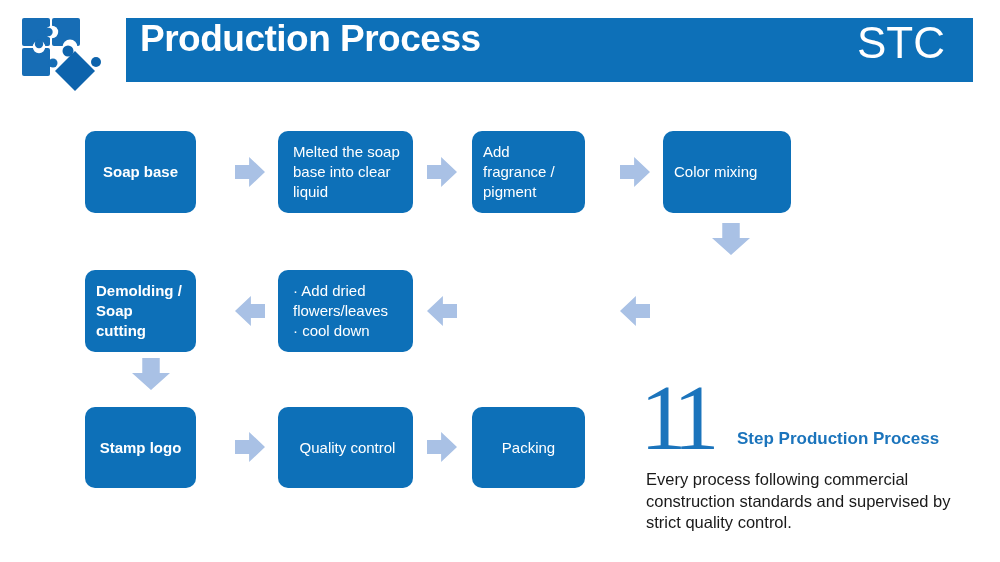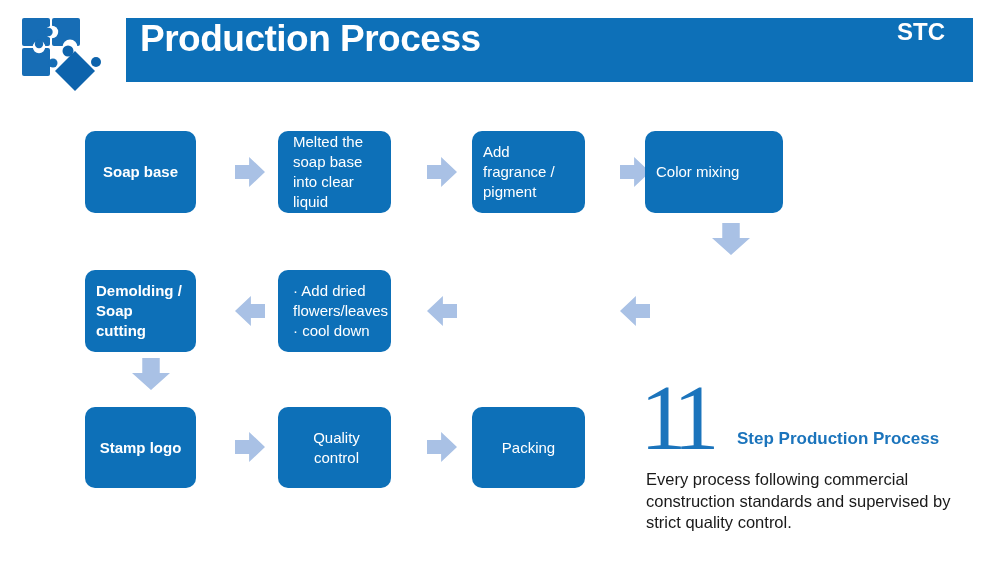--- a/index.html
+++ b/index.html
@@ -11,40 +11,40 @@
   .slide{position:absolute;inset:0;}
 
   
   .header-bar{
     position:absolute;left:126px;top:18px;width:847px;height:64px;
     background:#0d70b8;color:#ffffff;
     display:flex;justify-content:space-between;
     box-sizing:border-box;padding:0 28px 0 14px;
   }
   .header-title{font-size:37px;font-weight:bold;letter-spacing:-0.5px;}
-  .header-brand{font-size:24px;font-weight:bold;margin-left:26px;}
+  .header-brand{font-size:44px;font-weight:normal;margin-left:26px;}
 
   .logo{position:absolute;left:12px;top:6px;width:94px;height:94px;}
 
   
   .box{
     position:absolute;background:#0d70b8;border-radius:10px;
     color:#ffffff;font-size:15px;line-height:20px;
     display:flex;align-items:center;box-sizing:border-box;
     padding:6px 11px;white-space:pre-line;
   }
   .box.center{justify-content:center;text-align:center;}
 
   .r1{top:131px;height:82px;}
   .r2{top:270px;height:82px;}
   .r3{top:407px;height:81px;}
   .c1{left:85px;width:111px;font-weight:bold;}
-  .c2{left:278px;width:113px;padding-left:15px;}
+  .c2{left:278px;width:135px;padding-left:15px;}
   .c3{left:472px;width:113px;}
-  .c4{left:645px;width:138px;}
+  .c4{left:663px;width:128px;}
 
   
   .arr{position:absolute;background:#a9c1e5;}
   .arr.right{width:30px;height:30px;
     clip-path:polygon(0 27%,47% 27%,47% 0,100% 50%,47% 100%,47% 73%,0 73%);}
   .arr.left{width:30px;height:30px;
     clip-path:polygon(100% 27%,53% 27%,53% 0,0 50%,53% 100%,53% 73%,100% 73%);}
   .arr.down{width:38px;height:32px;
     clip-path:polygon(27% 0,73% 0,73% 47%,100% 47%,50% 100%,0 47%,27% 47%);}
 

